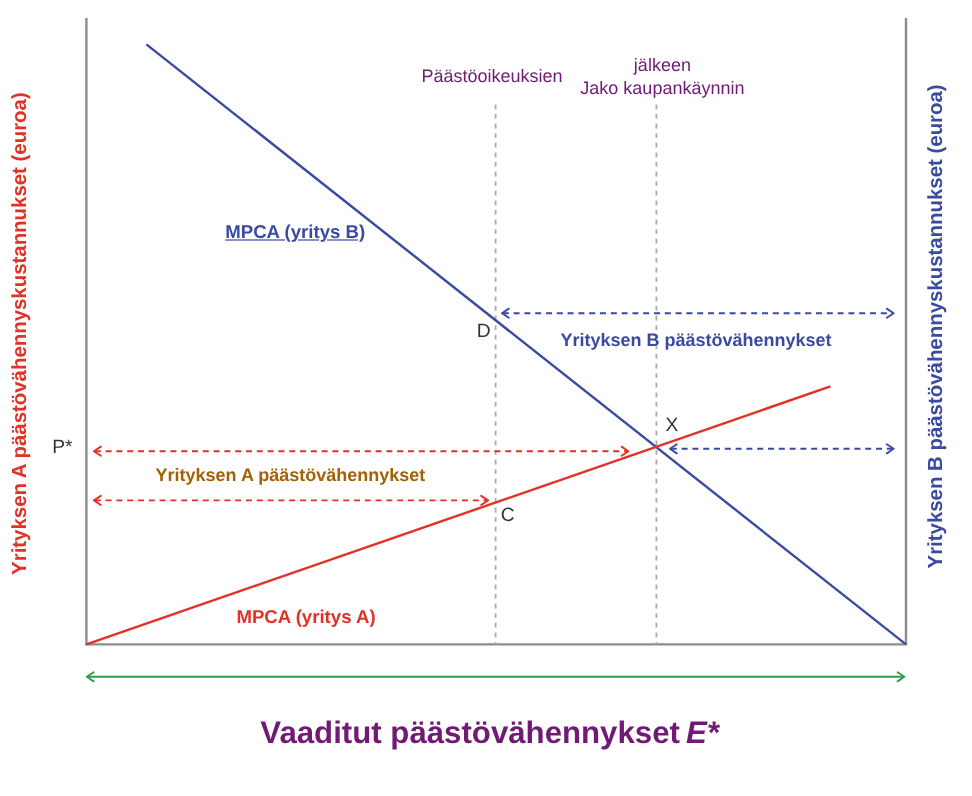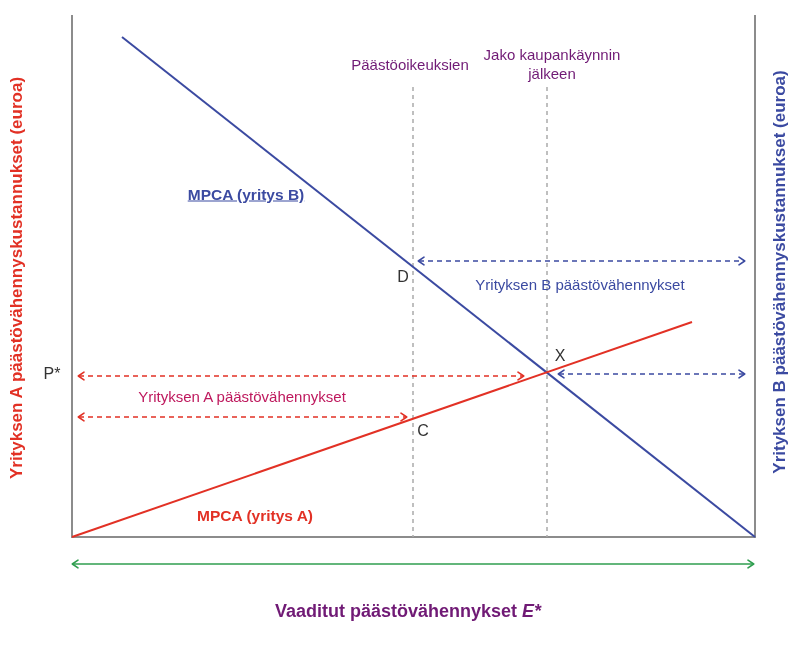--- a/index.html
+++ b/index.html
@@ -32,31 +32,31 @@
   #y-left  { left: 17px;  top: 278px; }
   #y-right { left: 780px; top: 272px; }
 
   #lbl-tasajako { left: 410px; top: 64px; }
   #lbl-jalkeen  { left: 552px; top: 64px; }
 
   .line-label  { font-weight: 600; font-size: 15.5px; }
   #lbl-mpca-b { left: 246px; top: 194px; text-decoration: underline; }
   #lbl-mpca-a { left: 255px; top: 515px; text-align: center; }
 
-  .arrow-label { font-weight: 400; font-size: 15px; }
+  .arrow-label { font-weight: 700; font-size: 15px; }
   #lbl-arrow-b { left: 580px; top: 284px; }
   #lbl-arrow-a { left: 242px; top: 396px; }
 
   .point-label { font-size: 16px; color: #333333; }
   #pt-d { left: 403px; top: 276px; }
   #pt-x { left: 560px; top: 355px; }
   #pt-c { left: 423px; top: 430px; }
   #pt-p { left: 52px;  top: 373px; }
 
-  #x-title { left: 408px; top: 611px; font-size: 18px; font-weight: 600; }
+  #x-title { left: 408px; top: 611px; font-size: 26px; font-weight: 600; }
   #x-title .var { font-style: italic; margin-left: 5px; }
 </style>
 </head>
 <body>
 
 <div id="figure">
 
   <svg id="chart-svg" width="810" height="663" viewBox="0 0 810 663">
       <defs>
         <marker id="ah-red" markerWidth="11" markerHeight="11" refX="6.5" refY="5" orient="auto-start-reverse" markerUnits="userSpaceOnUse">
@@ -85,31 +85,31 @@
 
   <div class="v-label" id="y-left" style="color: rgb(226, 49, 37);">Yrityksen A päästövähennyskustannukset (euroa)</div>
 
   <div class="v-label" id="y-right" style="color: rgb(59, 74, 161);">Yrityksen B päästövähennyskustannukset (euroa)</div>
 
   <div class="lbl" id="lbl-tasajako">
     <span class="line">Päästöoikeuksien</span>
   </div>
 
   <div class="lbl" id="lbl-jalkeen">
+    <span class="line">jälkeen</span>
     <span class="line">Jako kaupankäynnin</span>
-    <span class="line">jälkeen</span>
   </div>
 
   <div class="lbl line-label" id="lbl-mpca-b" style="color: rgb(59, 74, 161);">MPCA (yritys B)</div>
 
   <div class="lbl line-label" id="lbl-mpca-a" style="color: rgb(226, 49, 37);">MPCA (yritys A)</div>
 
   <div class="lbl arrow-label" id="lbl-arrow-b" style="color: rgb(59, 74, 161);">Yrityksen B päästövähennykset</div>
 
-  <div class="lbl arrow-label" id="lbl-arrow-a" style="color: #be185d;">Yrityksen A päästövähennykset</div>
+  <div class="lbl arrow-label" id="lbl-arrow-a" style="color: #a16207;">Yrityksen A päästövähennykset</div>
 
   <div class="lbl point-label" id="pt-d">D</div>
 
   <div class="lbl point-label" id="pt-x">X</div>
 
   <div class="lbl point-label" id="pt-c">C</div>
 
   <div class="lbl point-label" id="pt-p">P*</div>
 
   <div class="lbl" id="x-title">

